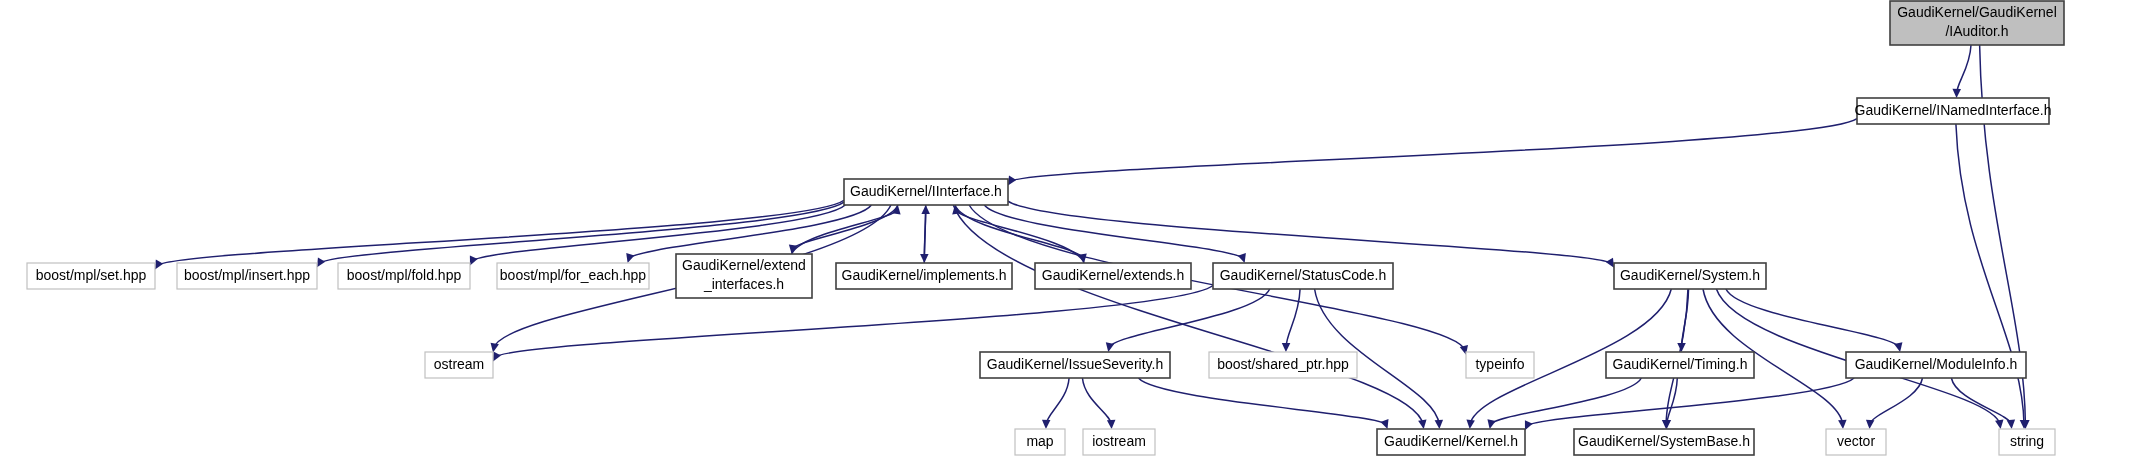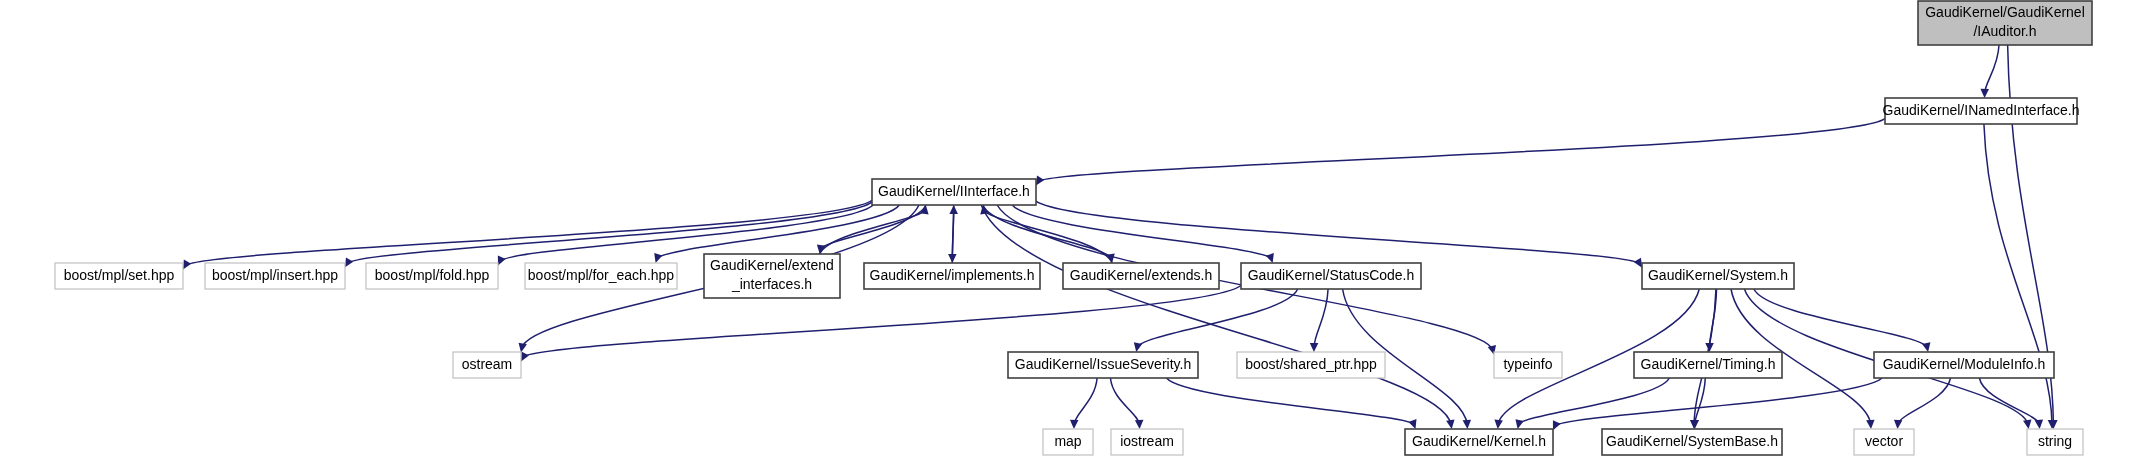--- a/index.html
+++ b/index.html
@@ -10,21 +10,20 @@
   body {
     width: 2151px;
     height: 464px;
     font-family: "Liberation Sans", sans-serif;
     overflow: hidden;
   }
   #graph-root {
     position: relative;
     width: 2088px;
     height: 464px;
-    margin-left: 28px;
   }
   svg#dep-graph {
     display: block;
     width: 2151px;
     height: 464px;
   }
   .node-rect {
     fill: #ffffff;
     stroke: #c0c0c0;
     stroke-width: 1.2px;

